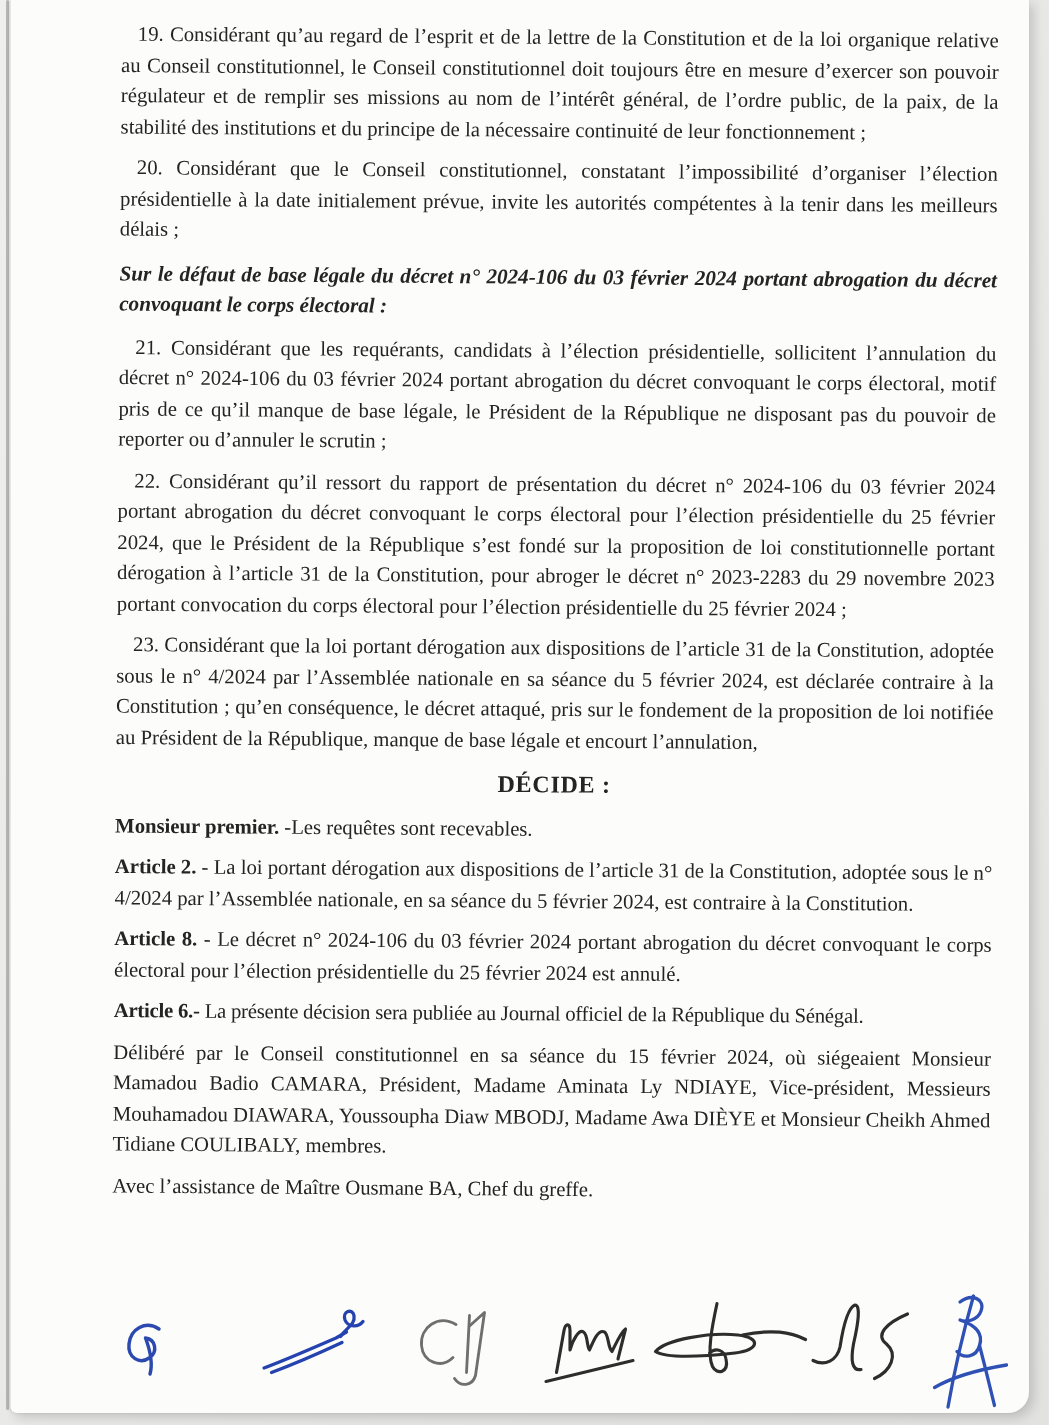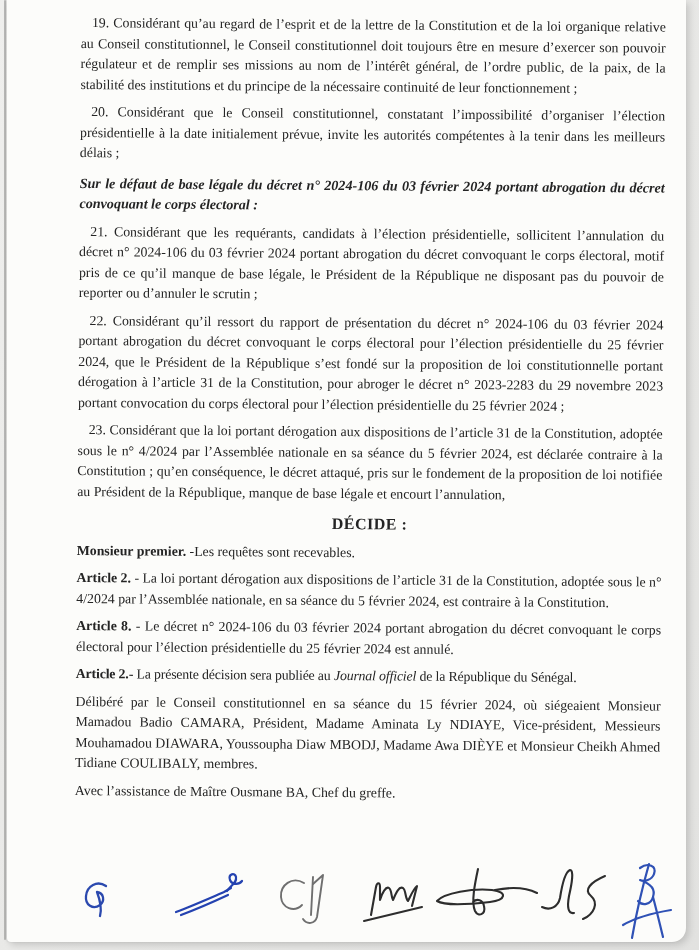--- a/index.html
+++ b/index.html
@@ -40,21 +40,21 @@
     margin: 9px 0 8px 0;
     font-size: 14.1px;
   }
   .decide {
     text-align: center; font-weight: bold;
     font-size: 16px; letter-spacing: .5px;
     margin: 10px 0 8px 0;
   }
   .article b { font-weight: bold; }
   .article.a4 { letter-spacing: -0.15px; }
-  .it { font-style: italic; }
+  .it { }
   .signatures {
     position: absolute; left: 0; top: 855px;
     width: 699px; height: 95px;
   }
   .signatures path, .signatures ellipse { fill: none; stroke-linecap: round; stroke-linejoin: round; }
 </style>
 </head>
 <body>
 
 <div class="photo">
@@ -76,21 +76,21 @@
       <p class="num">23. Considérant que la loi portant dérogation aux dispositions de l’article 31 de la Constitution, adoptée sous le n° 4/2024 par l’Assemblée nationale en sa séance du 5 février 2024, est déclarée contraire à la Constitution ; qu’en conséquence, le décret attaqué, pris sur le fondement de la proposition de loi notifiée au Président de la République, manque de base légale et encourt l’annulation,</p>
 
       <h2 class="decide">DÉCIDE :</h2>
 
       <p class="article"><b>Monsieur premier.</b><span> -Les requêtes sont recevables.</span></p>
 
       <p class="article"><b>Article 2.</b><span> - La loi portant dérogation aux dispositions de l’article 31 de la Constitution, adoptée sous le n° 4/2024 par l’Assemblée nationale, en sa séance du 5 février 2024, est contraire à la Constitution.</span></p>
 
       <p class="article"><b>Article 8.</b><span> -  Le décret n° 2024-106 du 03 février 2024 portant abrogation du décret convoquant le corps électoral pour l’élection présidentielle du 25 février 2024 est annulé.</span></p>
 
-      <p class="article a4"><b>Article 2.-</b><span> La présente décision sera publiée au </span><span class="it">Journal officiel</span><span> de la République du Sénégal.</span></p>
+      <p class="article a4"><b>Article 6.-</b><span> La présente décision sera publiée au </span><span class="it">Journal officiel</span><span> de la République du Sénégal.</span></p>
 
       <p>Délibéré par le Conseil constitutionnel en sa séance du 15 février 2024, où siégeaient Monsieur Mamadou Badio CAMARA, Président, Madame Aminata Ly NDIAYE, Vice-président, Messieurs Mouhamadou DIAWARA, Youssoupha Diaw MBODJ, Madame Awa DIÈYE et Monsieur Cheikh Ahmed Tidiane COULIBALY, membres.</p>
 
       <p>Avec l’assistance de Maître Ousmane BA, Chef du greffe.</p>
 
     </div>
 
     <svg class="signatures" viewBox="0 0 699 95">
 
       <g stroke="#2b49ae" stroke-width="2.3">

